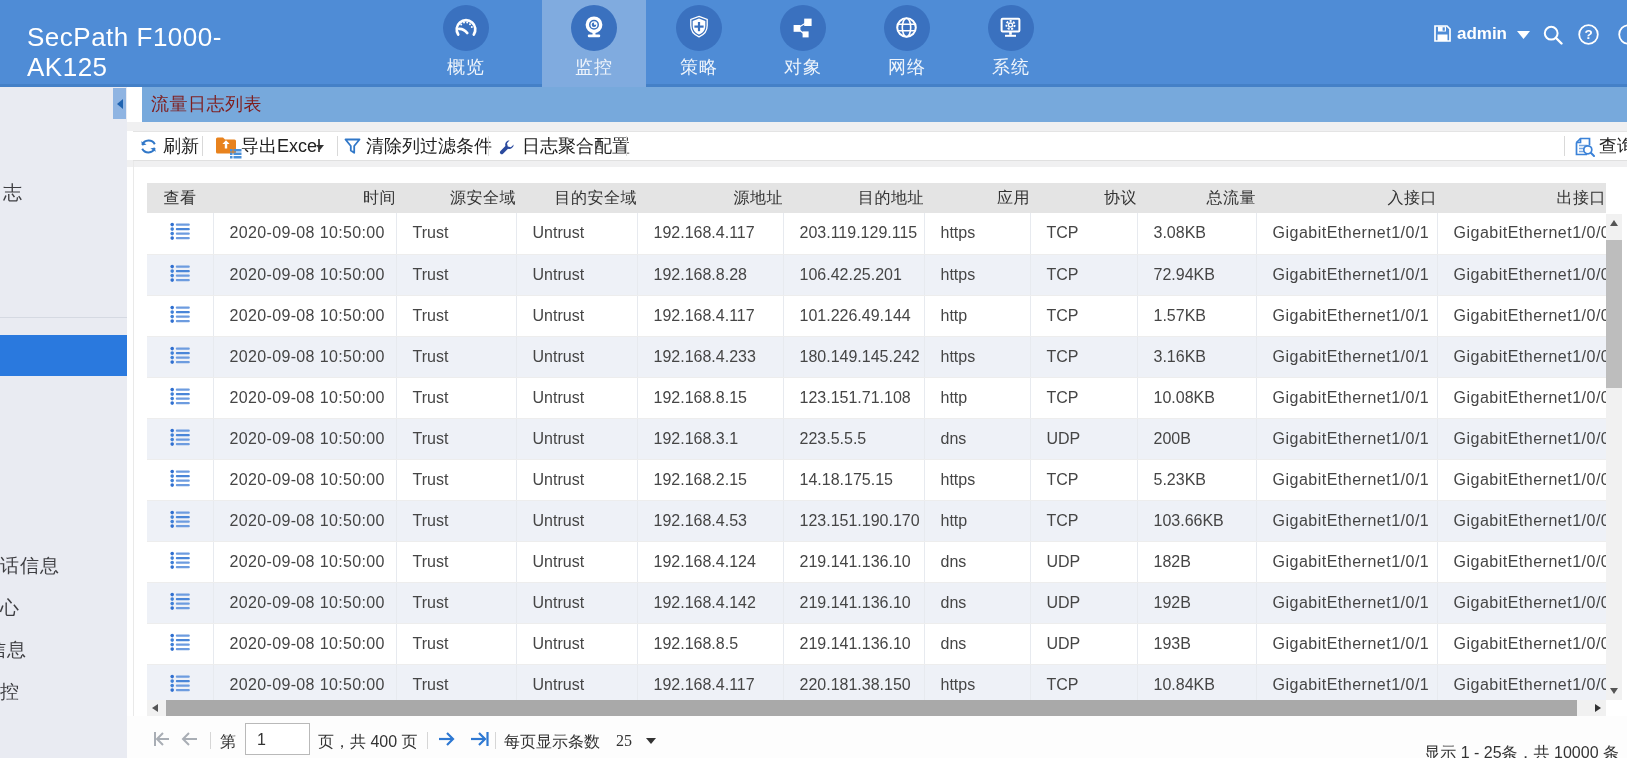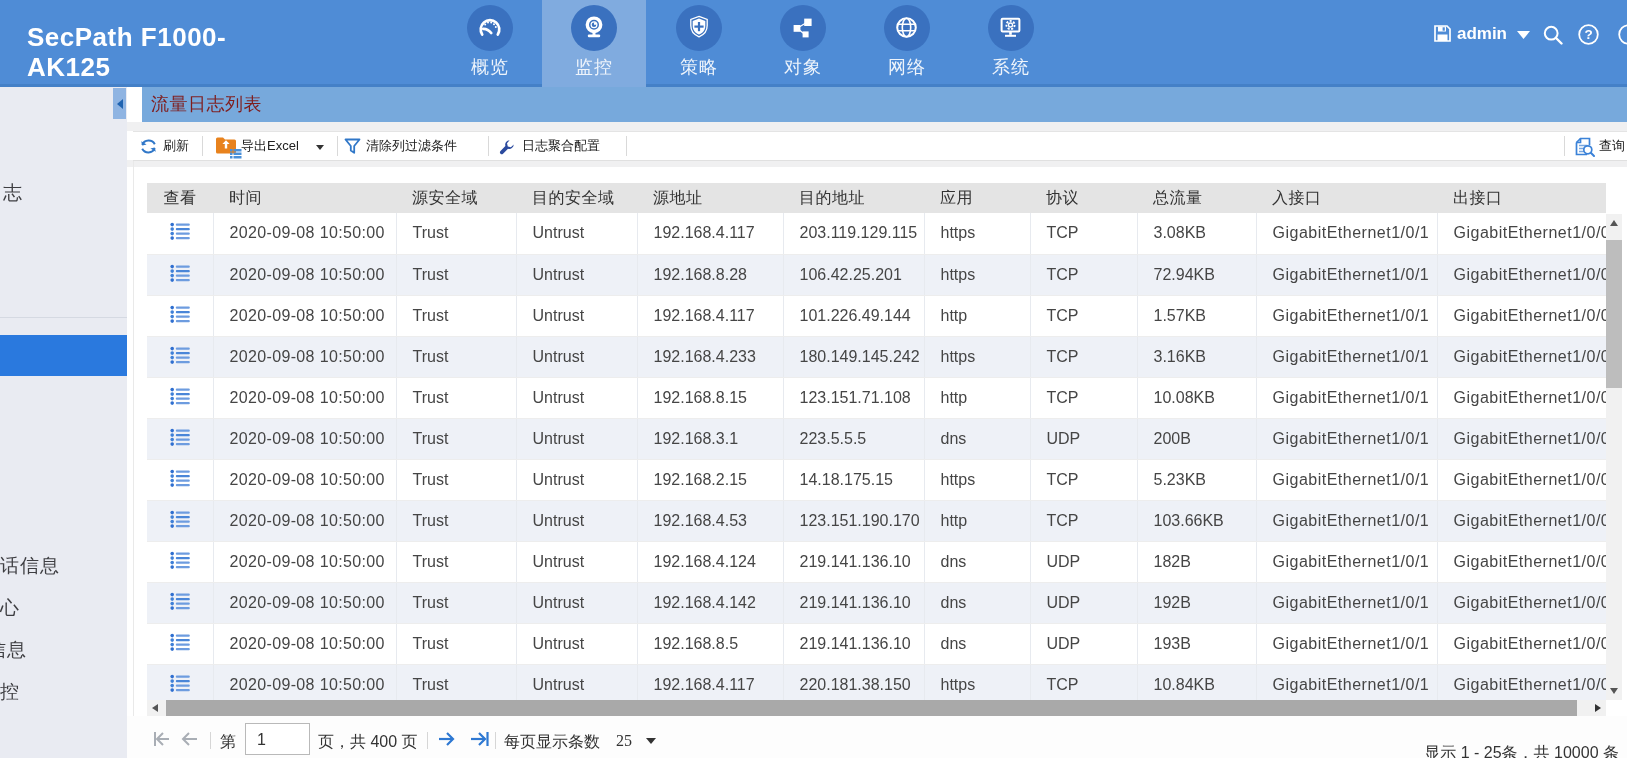--- a/index.html
+++ b/index.html
@@ -1,60 +1,60 @@
 <!DOCTYPE html>
 <html><head>
 <meta charset="utf-8">
 <style>
   * { margin:0; padding:0; box-sizing:border-box; }
   html,body { width:1627px; height:758px; overflow:hidden; }
   body { font-family:"Liberation Sans", sans-serif; position:relative; background:#fff; }
   #topbar { position:absolute; left:0; top:0; width:1627px; height:87px; background:#4f8cd6; border-bottom:3px solid #4480c7; }
-  #title { position:absolute; left:27px; top:22px; color:#fff; font-size:26px; line-height:30px; font-weight:700; letter-spacing:0.5px; }
+  #title { position:absolute; left:27px; top:22px; color:#fff; font-size:26px; line-height:30px; font-weight:400; letter-spacing:0.5px; }
   .nav { position:absolute; top:0; width:104px; height:87px; text-align:center; }
   .nav.sel { background:#80abdf; }
   .navcirc { position:absolute; left:29px; top:5px; width:46px; height:46px; border-radius:50%; background:#3a71bf; }
   .navlbl { position:absolute; top:55px; width:104px; text-align:center; color:#eef4fb; font-size:18px; letter-spacing:1px; }
   .navcirc svg { position:absolute; left:10px; top:10px; }
   #topright { position:absolute; right:0; top:0; height:87px; }
   #sidebar { position:absolute; left:0; top:87px; width:127px; height:671px; background:#e9ebf2; overflow:hidden; }
   .sitem { position:absolute; font-size:19px; color:#3e3e42; white-space:nowrap; letter-spacing:1px;}
   #sidesep { position:absolute; left:0; top:230px; width:127px; height:1px; background:#d5d9e2; }
   #selbar { position:absolute; left:0; top:248px; width:127px; height:41px; background:#2a79de; }
   #collapse { position:absolute; left:113px; top:88px; width:13px; height:31px; background:#8fb4e2; }
   #collapse svg { position:absolute; left:2px; top:10px; }
   #crumb { position:absolute; left:142px; top:87px; width:1501px; height:35px; background:#77a9dc; color:#7f1d1d; font-size:18px; letter-spacing:0.5px; line-height:35px; padding-left:9px; }
   #toolbar { position:absolute; left:133px; top:131px; width:1494px; height:30px; background:#fff; border-top:1px solid #e4e4e4; border-bottom:1px solid #e0e0e0; }
-  .tb { position:absolute; top:0; height:28px; line-height:28px; font-size:13px; color:#212121; white-space:nowrap; letter-spacing:0; }
+  .tb { position:absolute; top:0; height:28px; line-height:28px; font-size:18px; color:#212121; white-space:nowrap; letter-spacing:0; }
   .tbdiv { position:absolute; top:4px; width:1px; height:20px; background:#d9d9d9; }
   
   #gridwrap { position:absolute; left:147px; top:183px; width:1459px; height:517px; overflow:hidden; }
   table { border-collapse:collapse; table-layout:fixed; width:1459px; }
-  th { height:30px; background:#e4e4e4; font-weight:400; font-size:16px; color:#333; text-align:left; padding:0 0 0 16px; letter-spacing:0.5px; }
+  th { height:30px; background:#e4e4e4; font-weight:400; font-size:16px; color:#333; text-align:right; padding:0 0 0 16px; letter-spacing:0.5px; }
   td { height:41px; font-size:16px; color:#454545; padding:0 0 0 16px; border-right:1px solid #e7eaef; border-bottom:1px solid #ededed; white-space:nowrap; overflow:hidden; letter-spacing:0; }
   td:nth-child(2) { letter-spacing:0.35px; }
   td:nth-child(10), td:nth-child(11) { letter-spacing:0.5px; }
   td:last-child { border-right:none; }
   tr.even td { background:#eef1f7; }
   tr.odd td { background:#fff; }
   #vscroll { position:absolute; left:1606px; top:214px; width:16px; height:486px; background:#f1f1f1; }
   #vthumb { position:absolute; left:0px; top:26px; width:16px; height:148px; background:#bdbdbd; }
   #hscroll { position:absolute; left:147px; top:700px; width:1459px; height:16px; background:#f1f1f1; }
   #hthumb { position:absolute; left:19px; top:0px; width:1411px; height:16px; background:#a9a9a9; }
   #pager { position:absolute; left:127px; top:716px; width:1500px; height:42px; background:#fdfdfd; }
   .pg { position:absolute; font-size:16px; color:#333; white-space:nowrap; }
   .pgdiv { position:absolute; top:16px; width:1px; height:17px; background:#d6d6d6; }
   #pageinput { position:absolute; left:118px; top:7px; width:65px; height:32px; border:1px solid #b9b9b9; background:#fff; font-size:16px; color:#333; padding-left:11px; line-height:31px; }
   .arr { position:absolute; top:15px; }
 </style>
 </head>
 <body>
 <div id="topbar"></div>
 <div id="title">SecPath F1000-<br>AK125</div>
-<div class="nav" style="left:438px;">
+<div class="nav" style="left:414px;">
     <div class="navcirc">
       <svg width="26" height="26" viewBox="0 0 26 26" fill="none" stroke="#fff">
         <path d="M5.2 19.5 A 9.3 9.3 0 1 1 20.8 19.5" stroke-width="2.7" stroke-linecap="round"></path>
         <g fill="#fff" stroke="none">
           <circle cx="8.2" cy="9.4" r="1"></circle>
           <circle cx="11" cy="7.6" r="1"></circle>
           <circle cx="14.2" cy="7.5" r="1"></circle>
           <circle cx="17" cy="9.2" r="1"></circle>
           <circle cx="18.8" cy="12" r="1"></circle>
         </g>

